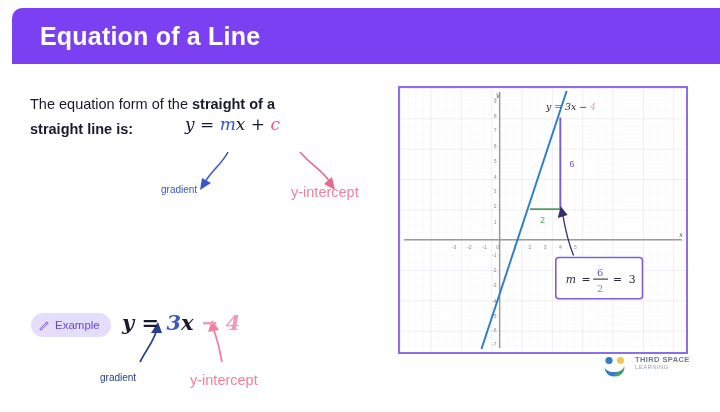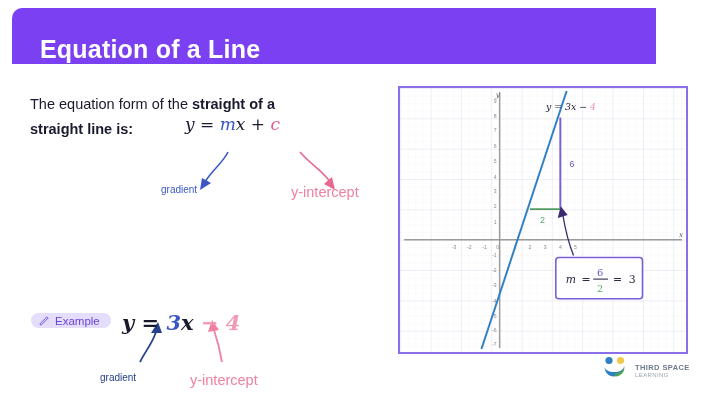--- a/index.html
+++ b/index.html
@@ -21,27 +21,27 @@
     width: 720px;
     height: 412px;
     background: #ffffff;
   }
 
   
   .header-bar {
     position: absolute;
     left: 12px;
     top: 8px;
-    width: 644px;
+    width: 708px;
     height: 56px;
     background: #7b40f2;
     border-radius: 10px 0 0 0;
     box-sizing: border-box;
     display: flex;
-    align-items: flex-end;
+    align-items: center;
     padding-left: 28px;
   }
   .header-title {
     color: #ffffff;
     font-size: 25px;
     font-weight: bold;
     letter-spacing: 0.2px;
     white-space: nowrap;
   }
 
@@ -99,21 +99,21 @@
     width: 392px;
     height: 340px;
     pointer-events: none;
   }
 
   
   .example-badge {
     position: absolute;
     left: 31px;
     top: 241px;
-    height: 15px;
+    height: 24px;
     padding: 0 11px 0 8px;
     background: #e4ddfb;
     border-radius: 12px;
     display: flex;
     align-items: center;
     gap: 5px;
     box-sizing: border-box;
   }
   .example-badge .badge-text {
     color: #6b43d6;
@@ -150,21 +150,21 @@
     width: 100%;
     height: 100%;
   }
 
   
   .logo {
     position: absolute;
     left: 602px;
     top: 356px;
     display: flex;
-    align-items: flex-end;
+    align-items: flex-start;
     gap: 7px;
   }
   .logo-text {
     display: flex;
     flex-direction: column;
     line-height: 1.05;
   }
   .logo-l1 {
     font-size: 7.5px;
     font-weight: bold;

